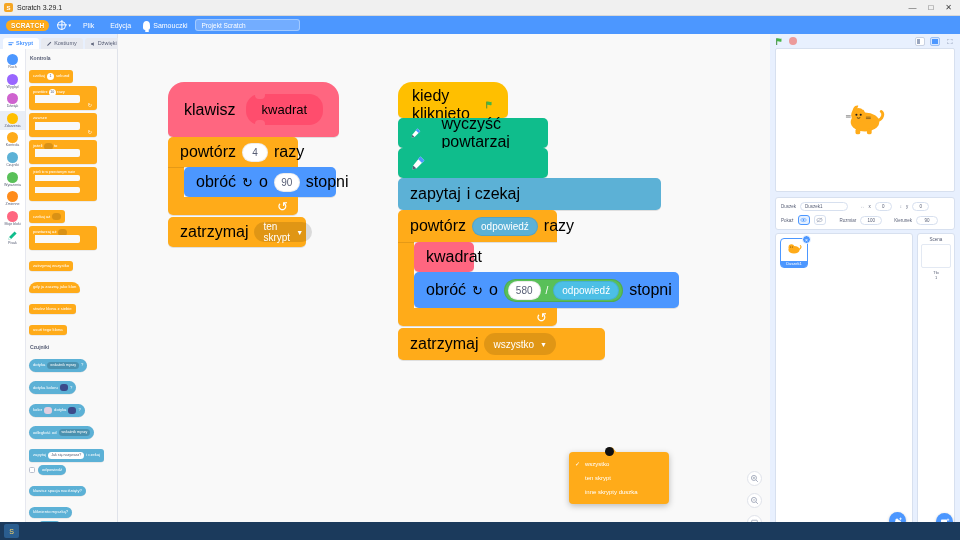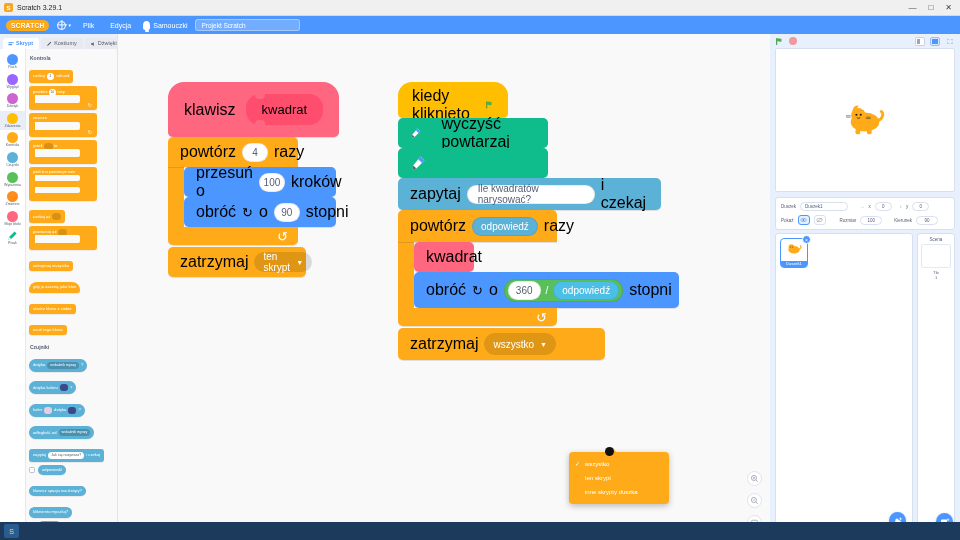--- a/index.html
+++ b/index.html
@@ -559,25 +559,20 @@
           <div class="cblock">
             <div class="b-row b-control c-top" style="width:130px">
               <span>powtórz</span>
               <span class="oval">4</span>
               <span>razy</span>
             </div>
             <div class="c-body">
               <div class="c-arm"></div>
               <div class="c-inner">
                 <div class="b-row b-motion" style="width:152px">
-                  <span>przesuń o</span>
-                  <span class="oval">100</span>
-                  <span>kroków</span>
-                </div>
-                <div class="b-row b-motion" style="width:152px">
                   <span>obróć</span>
                   <span class="turn-ic">↻</span>
                   <span>o</span>
                   <span class="oval">90</span>
                   <span>stopni</span>
                 </div>
               </div>
             </div>
             <div class="c-bottom" style="width:130px">
               <span class="loop-arrow">↻</span>
@@ -615,42 +610,41 @@
           <div class="b-row b-pen" style="width:150px">
             <svg class="pen-icon" viewBox="0 0 20 20">
               <path d="M13 2 L18 7 L8 17 L3 18 L4 13 Z" fill="#fff"></path>
               <path d="M13 2 L18 7 L15 10 L10 5 Z" fill="#4c97ff"></path>
               <path d="M3 18 L4 13 L8 17 Z" fill="#575e75"></path>
             </svg>
           </div>
 
           <div class="b-row b-sens" style="width:263px; height:32px">
             <span>zapytaj</span>
-            <span class="oval text">Ile kwadratów narysować?</span>
             <span>i czekaj</span>
           </div>
 
           <div class="cblock">
             <div class="b-row b-control c-top" style="width:159px; height:32px">
               <span>powtórz</span>
               <span class="reporter">odpowiedź</span>
               <span>razy</span>
             </div>
             <div class="c-body">
               <div class="c-arm"></div>
               <div class="c-inner">
                 <div class="b-row b-mine" style="width:60px">
                   <span>kwadrat</span>
                 </div>
                 <div class="b-row b-motion" style="width:265px; height:36px">
                   <span>obróć</span>
                   <span class="turn-ic">↻</span>
                   <span>o</span>
                   <span class="oper-green">
-                    <span class="oval">360</span>
+                    <span class="oval">580</span>
                     <span>/</span>
                     <span class="reporter in-oper">odpowiedź</span>
                   </span>
                   <span>stopni</span>
                 </div>
               </div>
             </div>
             <div class="c-bottom" style="width:159px">
               <span class="loop-arrow">↻</span>
             </div>

